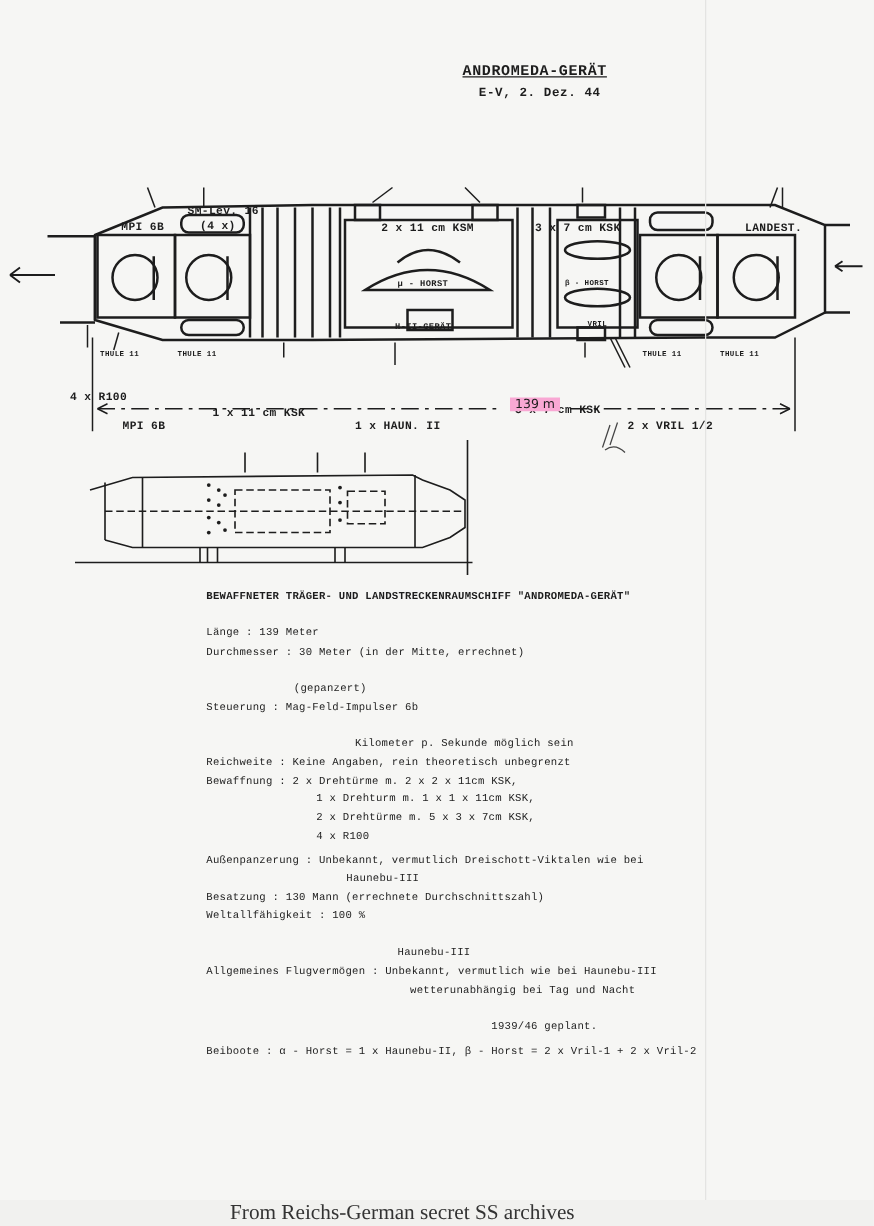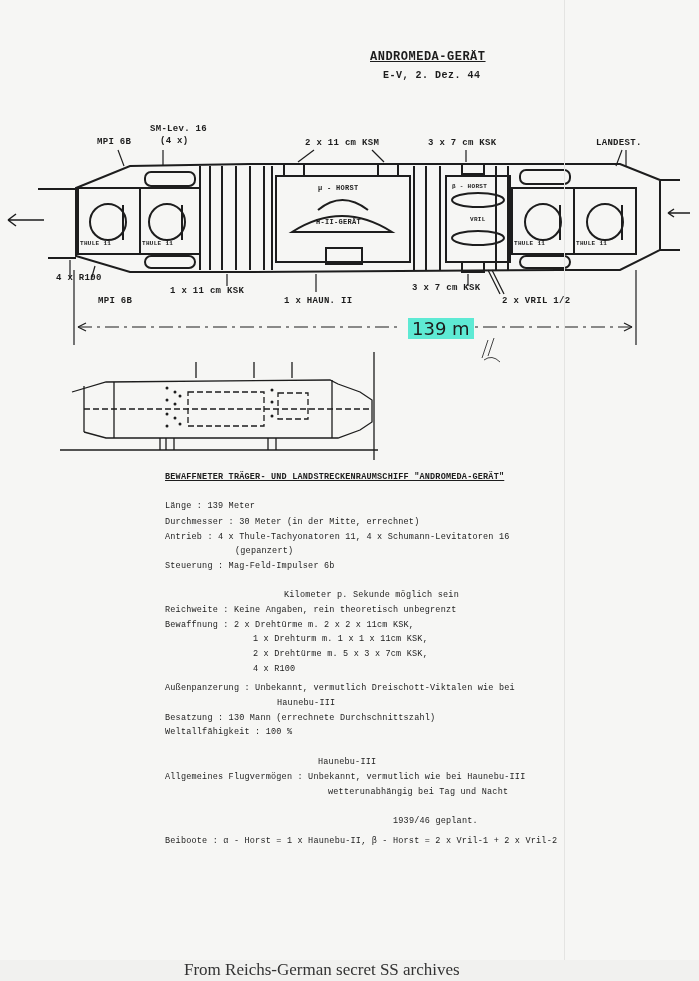--- a/index.html
+++ b/index.html
@@ -19,29 +19,30 @@
     font-weight: bold; font-size: 12px; letter-spacing: 0.5px;
     text-decoration: underline;
   }
   .subtitle {
     position: absolute; left: 383px; top: 70px;
     font-size: 10px; font-weight: bold; letter-spacing: 0.5px;
   }
   .lbl {
     position: absolute; font-size: 9px; font-weight: bold; white-space: nowrap;
     letter-spacing: 0.3px;
+    margin-top: 40px;
   }
   .drawing { position: absolute; left: 0; top: 0; }
   .dimension-text {
     position: absolute; left: 408px; top: 318px;
-    font-family: "DejaVu Sans", sans-serif; font-size: 18px; background: #5eead4; padding: 0 4px;
+    font-family: "DejaVu Sans", sans-serif; font-size: 10px; background: #f9a8d4; padding: 0 4px;
   }
   .spec-heading {
     position: absolute; left: 165px; top: 472px;
-    font-size: 8.5px; font-weight: bold; text-decoration: underline; letter-spacing: 0.2px;
+    font-size: 8.5px; font-weight: bold; letter-spacing: 0.2px;
     white-space: nowrap;
   }
   .spec {
     position: absolute; font-size: 8.5px; font-weight: normal; white-space: nowrap;
     letter-spacing: 0.2px;
   }
   .caption {
     position: absolute; left: 184px; top: 960px;
     font-family: "Liberation Serif", serif; font-size: 17px; color: #333;
     white-space: nowrap;
@@ -204,21 +205,20 @@
   <div class="lbl" style="left:284px;top:296px">1 x HAUN. II</div>
   <div class="lbl" style="left:412px;top:283px">3 x 7 cm KSK</div>
   <div class="lbl" style="left:502px;top:296px">2 x VRIL 1/2</div>
 
   <div class="dimension-text">139 m</div>
 
   <div class="spec-heading">BEWAFFNETER TRÄGER- UND LANDSTRECKENRAUMSCHIFF "ANDROMEDA-GERÄT"</div>
 
   <div class="spec" style="left:165px;top:501px">Länge :  139 Meter</div>
   <div class="spec" style="left:165px;top:517px">Durchmesser :  30 Meter (in der Mitte, errechnet)</div>
-  <div class="spec" style="left:165px;top:532px">Antrieb :  4 x Thule-Tachyonatoren 11, 4 x Schumann-Levitatoren 16</div>
   <div class="spec" style="left:235px;top:546px">(gepanzert)</div>
   <div class="spec" style="left:165px;top:561px">Steuerung :  Mag-Feld-Impulser 6b</div>
   <div class="spec" style="left:284px;top:590px">Kilometer p. Sekunde möglich sein</div>
   <div class="spec" style="left:165px;top:605px">Reichweite :  Keine Angaben, rein theoretisch unbegrenzt</div>
   <div class="spec" style="left:165px;top:620px">Bewaffnung :  2 x Drehtürme m. 2 x 2 x 11cm KSK,</div>
   <div class="spec" style="left:253px;top:634px">1 x Drehturm m. 1 x 1 x 11cm KSK,</div>
   <div class="spec" style="left:253px;top:649px">2 x Drehtürme m. 5 x 3 x 7cm KSK,</div>
   <div class="spec" style="left:253px;top:664px">4 x R100</div>
   <div class="spec" style="left:165px;top:683px">Außenpanzerung :  Unbekannt, vermutlich Dreischott-Viktalen wie bei</div>
   <div class="spec" style="left:277px;top:698px">Haunebu-III</div>

